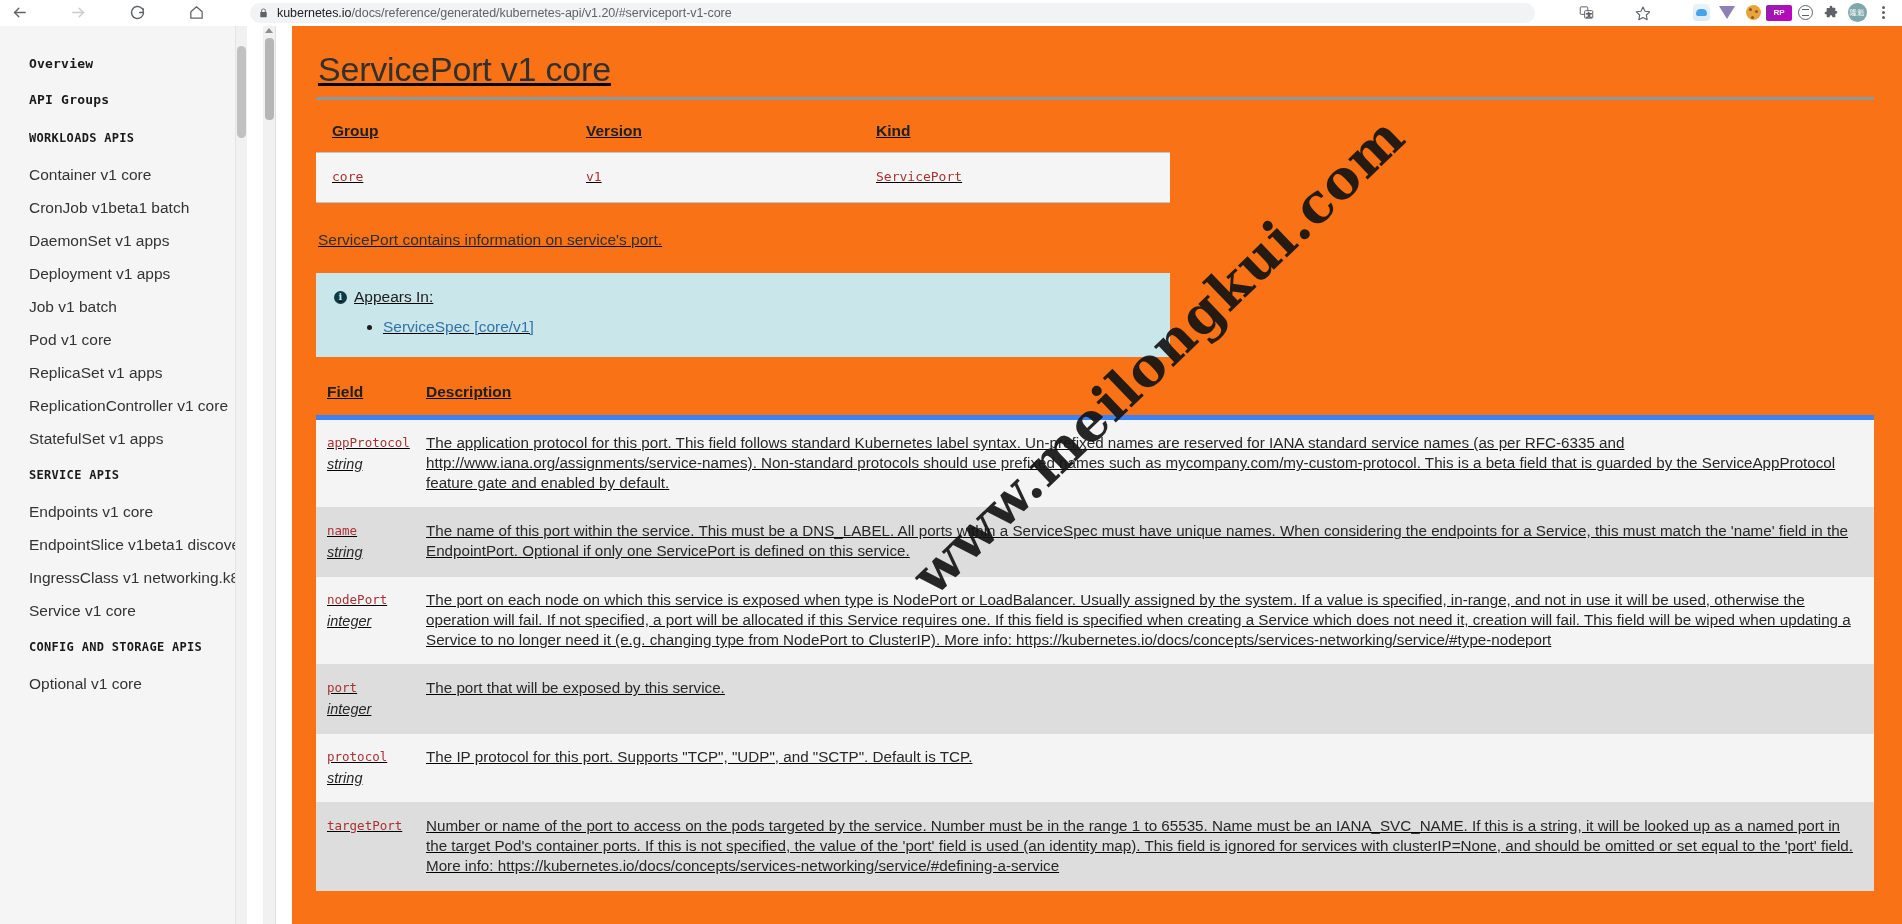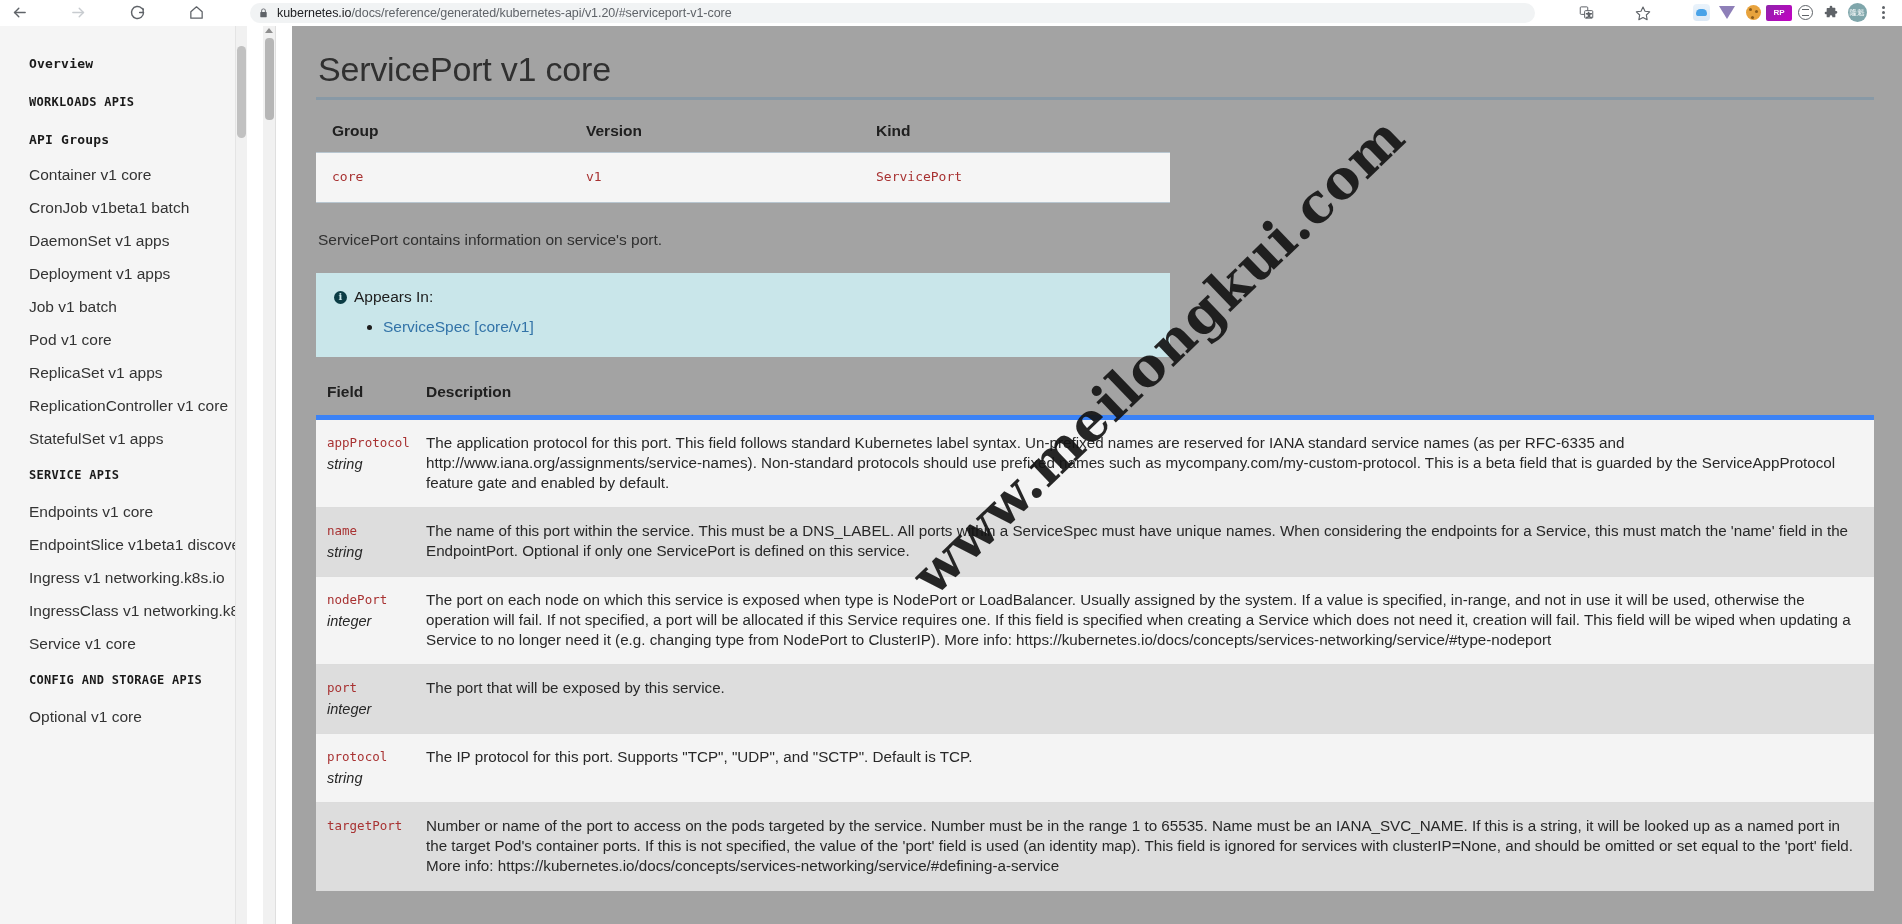--- a/index.html
+++ b/index.html
@@ -161,24 +161,25 @@
   #content-thumb {
     position: absolute; left: 2px; top: 12px;
     width: 9px; height: 82px;
     background: #b6b6b6; border-radius: 4px;
   }
 
   
   #main {
     flex: 1 1 auto;
     height: 898px;
-    background: #a3a3a3;
+    background: #f97316;
     padding: 22px 28px 0 24px;
     position: relative;
     overflow: hidden;
+    text-decoration: underline;
   }
 
   h1#page-title {
     font-size: 34px;
     font-weight: normal;
     color: #303030;
     margin: 0 0 0 2px;
     letter-spacing: -0.2px;
     line-height: 42px;
   }
@@ -409,35 +410,34 @@
           <span></span>
         </span>
       </div>
   </div>
 </div>
 
 <div id="page">
 
   <nav id="sidebar">
     <div class="side-entry group">Overview</div>
+    <div class="side-entry group">API Groups</div>
     <div class="side-entry heading">WORKLOADS APIS</div>
-    <div class="side-entry group">API Groups</div>
     <div class="side-entry">Container v1 core</div>
     <div class="side-entry">CronJob v1beta1 batch</div>
     <div class="side-entry">DaemonSet v1 apps</div>
     <div class="side-entry">Deployment v1 apps</div>
     <div class="side-entry">Job v1 batch</div>
     <div class="side-entry">Pod v1 core</div>
     <div class="side-entry">ReplicaSet v1 apps</div>
     <div class="side-entry">ReplicationController v1 core</div>
     <div class="side-entry">StatefulSet v1 apps</div>
     <div class="side-entry heading">SERVICE APIS</div>
     <div class="side-entry">Endpoints v1 core</div>
     <div class="side-entry">EndpointSlice v1beta1 discovery.k8s.</div>
-    <div class="side-entry">Ingress v1 networking.k8s.io</div>
     <div class="side-entry">IngressClass v1 networking.k8s.io</div>
     <div class="side-entry">Service v1 core</div>
     <div class="side-entry heading">CONFIG AND STORAGE APIS</div>
     <div class="side-entry">Optional v1 core</div>
 
     <div id="sidebar-scrollbar">
       <div id="sidebar-thumb"></div>
     </div>
   </nav>
 

